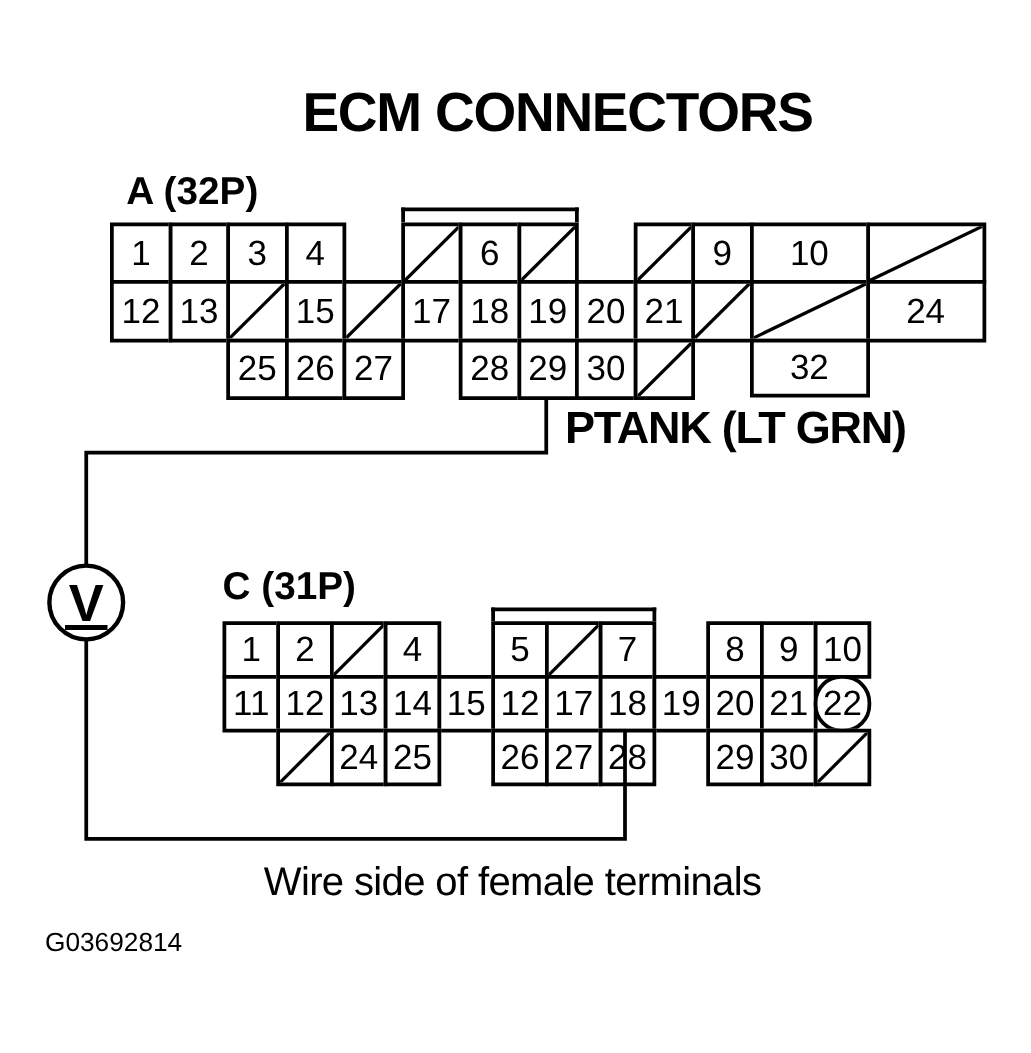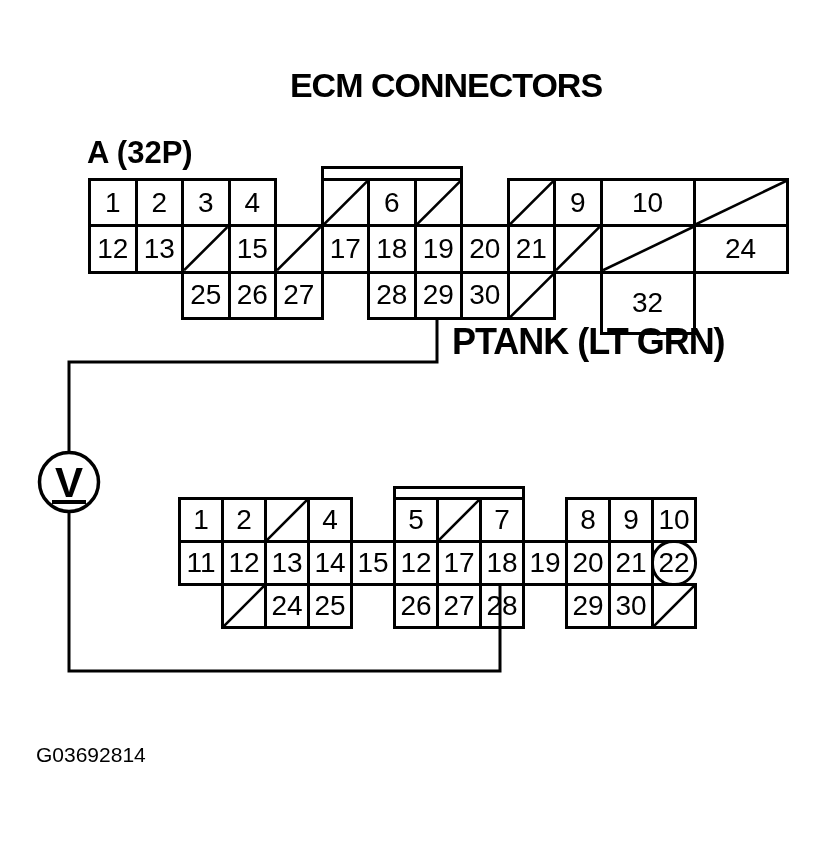--- a/index.html
+++ b/index.html
@@ -1,41 +1,43 @@
 <!DOCTYPE html>
 <html><head>
 <meta charset="utf-8">
 <style>
   html,body{margin:0;padding:0;background:#fff;}
   .page{position:relative;width:825px;height:842px;background:#ffffff;overflow:hidden;
         font-family:"Liberation Sans",sans-serif;color:#000;}
   .title{position:absolute;left:446px;top:66px;transform:translateX(-50%);
-         font-size:34px;font-weight:bold;letter-spacing:-1px;white-space:nowrap;z-index:4;}
+         font-size:44px;font-weight:bold;letter-spacing:-1px;white-space:nowrap;z-index:4;}
   .conn-label{position:absolute;font-size:31px;font-weight:bold;line-height:1;z-index:4;white-space:nowrap;}
-  .label-a{left:87px;top:137px;}
+  .label-a{left:101px;top:137px;}
   .label-c{left:178px;top:453px;}
   .wire-label{position:absolute;font-size:36px;font-weight:bold;letter-spacing:-1px;line-height:1;z-index:4;white-space:nowrap;}
   .label-ptank{left:452px;top:324px;}
   .label-sg2{left:517px;top:634px;}
   .caption{position:absolute;left:211px;top:689px;font-size:32px;letter-spacing:-0.5px;line-height:1;z-index:4;white-space:nowrap;}
   .figure-id{position:absolute;left:36px;top:744px;font-size:21px;line-height:1;z-index:4;}
   .cell{position:absolute;box-sizing:border-box;border:3px solid #000;background:#fff;
         display:flex;align-items:center;justify-content:center;font-size:28px;line-height:1;z-index:1;}
   .cell svg{position:absolute;left:0;top:0;width:100%;height:100%;display:block;}
   .key-bar{position:absolute;box-sizing:border-box;border:3px solid #000;border-bottom:none;background:#fff;z-index:0;}
   #wire-layer{position:absolute;left:0;top:0;z-index:3;pointer-events:none;}
   #wire-layer polyline{fill:none;stroke:#000;stroke-width:3;}
 </style>
 </head>
 <body>
 
 <div class="page">
   <div class="title">ECM CONNECTORS</div>
   <div class="conn-label label-a">A (32P)</div>
+  <div class="conn-label label-c">C (31P)</div>
   <div class="wire-label label-ptank">PTANK (LT GRN)</div>
+  <div class="caption">Wire side of female terminals</div>
   <div class="figure-id">G03692814</div>
   <div id="connector-layer">
       <div class="key-bar" style="left: 320.5px; top: 166px; width: 142.5px; height: 12px;"></div>
       <div class="cell" style="left: 88px; top: 178px; width: 49.5px; height: 49.3px;">1</div>
       <div class="cell" style="left: 134.5px; top: 178px; width: 49.5px; height: 49.3px;">2</div>
       <div class="cell" style="left: 181px; top: 178px; width: 49.5px; height: 49.3px;">3</div>
       <div class="cell" style="left: 227.5px; top: 178px; width: 49.5px; height: 49.3px;">4</div>
       <div class="cell" style="left: 320.5px; top: 178px; width: 49.5px; height: 49.3px;">
         <svg viewBox="0 0 100 100" preserveAspectRatio="none">
           <line x1="0" y1="100" x2="100" y2="0" stroke="#000000" stroke-width="2.6" vector-effect="non-scaling-stroke"></line>
@@ -92,21 +94,21 @@
       <div class="cell" style="left: 227.5px; top: 270.6px; width: 49.5px; height: 49.3px;">26</div>
       <div class="cell" style="left: 274px; top: 270.6px; width: 49.5px; height: 49.3px;">27</div>
       <div class="cell" style="left: 367px; top: 270.6px; width: 49.5px; height: 49.3px;">28</div>
       <div class="cell" style="left: 413.5px; top: 270.6px; width: 49.5px; height: 49.3px;">29</div>
       <div class="cell" style="left: 460px; top: 270.6px; width: 49.5px; height: 49.3px;">30</div>
       <div class="cell" style="left: 506.5px; top: 270.6px; width: 49.5px; height: 49.3px;">
         <svg viewBox="0 0 100 100" preserveAspectRatio="none">
           <line x1="0" y1="100" x2="100" y2="0" stroke="#000000" stroke-width="2.6" vector-effect="non-scaling-stroke"></line>
         </svg>
       </div>
-      <div class="cell" style="left: 599.5px; top: 270.6px; width: 96px; height: 64px;">32</div>
+      <div class="cell" style="left: 599.5px; top: 270.6px; width: 96px; height: 47px;">32</div>
       <div class="key-bar" style="left: 393px; top: 486px; width: 132px; height: 11px;"></div>
       <div class="cell" style="left: 178px; top: 497px; width: 46px; height: 46px;">1</div>
       <div class="cell" style="left: 221px; top: 497px; width: 46px; height: 46px;">2</div>
       <div class="cell" style="left: 264px; top: 497px; width: 46px; height: 46px;">
         <svg viewBox="0 0 100 100" preserveAspectRatio="none">
           <line x1="0" y1="100" x2="100" y2="0" stroke="#000000" stroke-width="2.6" vector-effect="non-scaling-stroke"></line>
         </svg>
       </div>
       <div class="cell" style="left: 307px; top: 497px; width: 46px; height: 46px;">4</div>
       <div class="cell" style="left: 393px; top: 497px; width: 46px; height: 46px;">5</div>

